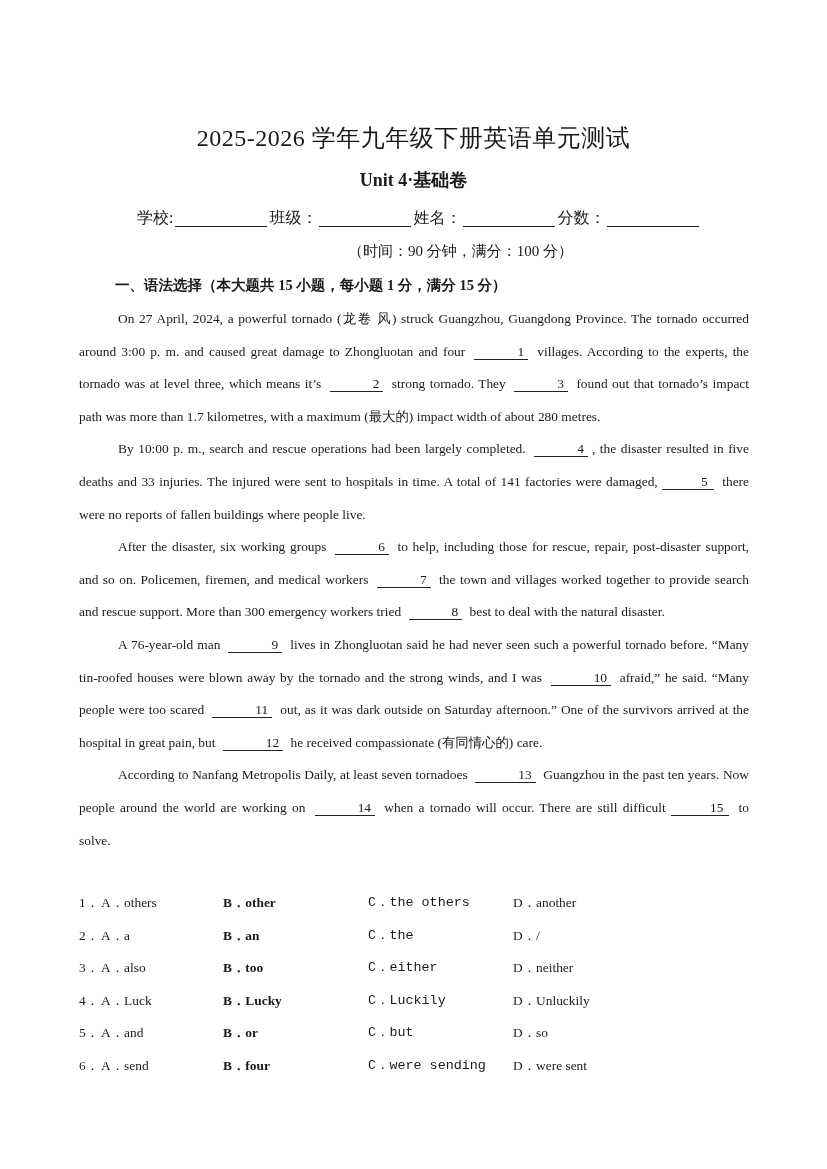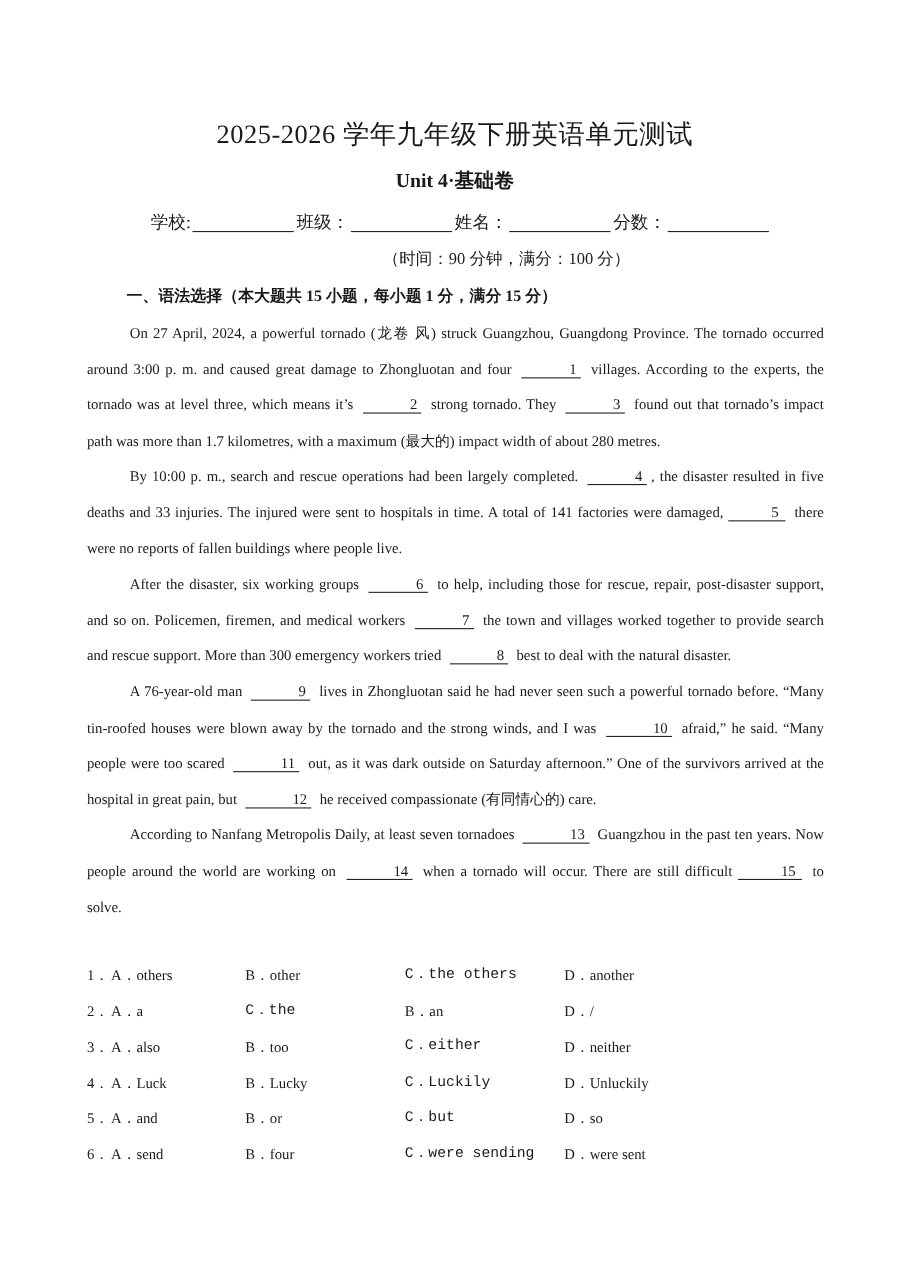--- a/index.html
+++ b/index.html
@@ -10,21 +10,21 @@
   body {
     width: 827px;
     height: 1169px;
     position: relative;
     overflow: hidden;
     font-family: "Liberation Serif", "DejaVu Serif", serif;
     color: #1a1a1a;
   }
   .page {
     position: absolute;
-    left: 0; top: 0;
+    left: 0; top: 16px;
     width: 827px;
     height: 827px;
   }
   .title {
     position: absolute;
     top: 106px;
     left: 0;
     width: 827px;
     text-align: center;
     font-size: 24px;
@@ -107,21 +107,21 @@
   }
   .opt-row {
     height: 32.6px;
     display: flex;
     white-space: nowrap;
     line-height: 32.6px;
   }
   .opt-num { width: 22px; }
   .opt { display: inline-block; }
   .opt.a { width: 122px; }
-  .opt.b { width: 145px; }
+  .opt.b { width: 145px; font-weight: bold; }
   .opt.c { width: 145px; font-family: Liberation Mono, monospace; }
   .opt.d { width: 120px; }
 </style>
 </head>
 <body>
 
 <div class="page">
 
   <div class="title">2025-2026 学年九年级下册英语单元测试</div>
   <div class="subtitle">Unit 4·基础卷</div>
@@ -153,22 +153,22 @@
       <div class="opt-row">
         <span class="opt-num">1．</span>
         <span class="opt a">A．others</span>
         <span class="opt b">B．other</span>
         <span class="opt c">C．the others</span>
         <span class="opt d">D．another</span>
       </div>
       <div class="opt-row">
         <span class="opt-num">2．</span>
         <span class="opt a">A．a</span>
+        <span class="opt b">B．an</span>
         <span class="opt c">C．the</span>
-        <span class="opt b">B．an</span>
         <span class="opt d">D．/</span>
       </div>
       <div class="opt-row">
         <span class="opt-num">3．</span>
         <span class="opt a">A．also</span>
         <span class="opt b">B．too</span>
         <span class="opt c">C．either</span>
         <span class="opt d">D．neither</span>
       </div>
       <div class="opt-row">

